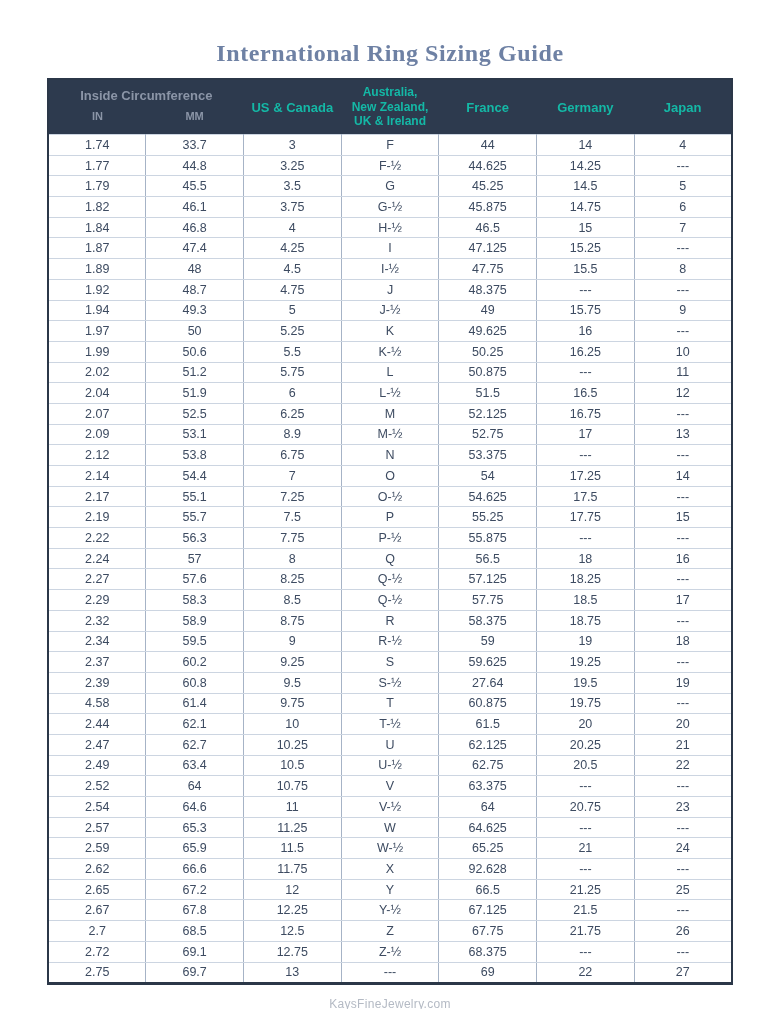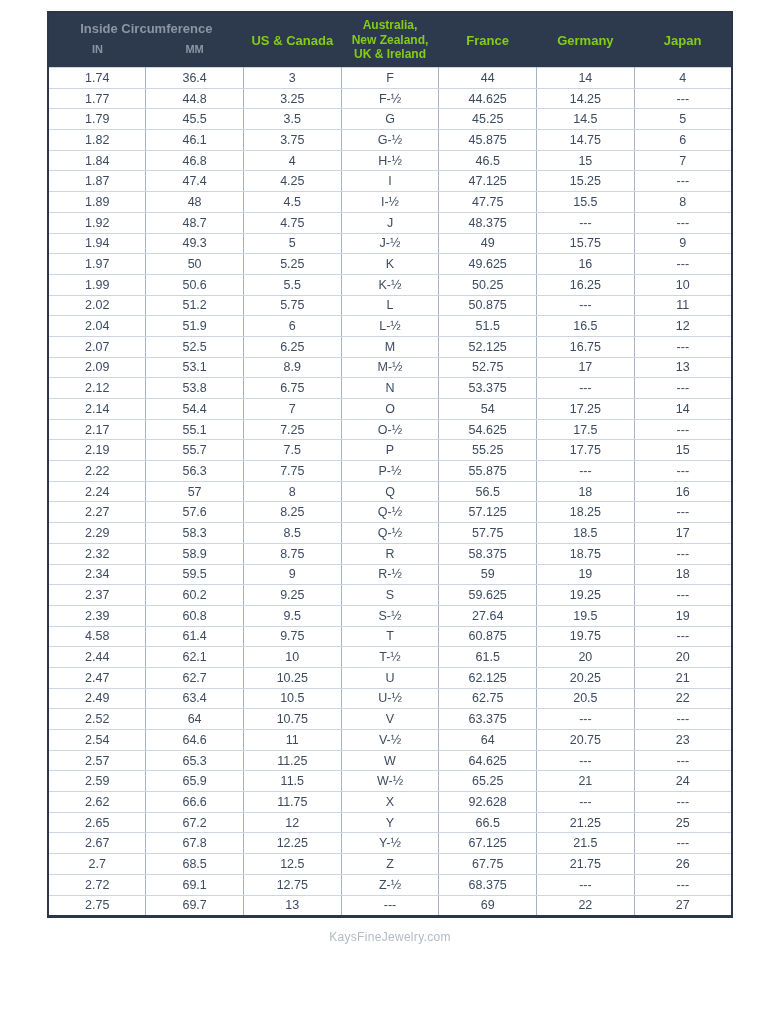--- a/index.html
+++ b/index.html
@@ -32,21 +32,21 @@
     table-layout: fixed;
     border: 2px solid #2b3748;
     border-bottom-width: 3px;
   }
   table.sizing col { width: 97.7px; }
   thead th {
     background: #2d3a4e;
     border: none;
     padding: 0;
     font-weight: bold;
-    color: #84cc16;
+    color: #14b8a6;
     font-size: 13px;
     text-align: center;
     vertical-align: middle;
   }
   thead tr.head-top th { height: 30px; }
   thead tr.head-sub th { height: 24px; }
   th.muted {
     color: #8b95a7;
     font-weight: 600;
   }
@@ -80,20 +80,21 @@
     font-size: 12px;
     letter-spacing: 0.3px;
     color: #b4bac4;
   }
 </style>
 </head>
 <body>
 
 <div class="page">
 
+  <h1 class="title">International Ring Sizing Guide</h1>
 
   <table class="sizing">
     <colgroup>
       <col>
         <col>
         <col>
         <col>
         <col>
         <col>
         <col>
@@ -110,21 +111,21 @@
         <th rowspan="2">Japan</th>
       </tr>
       <tr class="head-sub">
         <th class="sub-unit">IN</th>
         <th class="sub-unit">MM</th>
       </tr>
     </thead>
     <tbody>
         <tr>
           <td>1.74</td>
-          <td>36.4</td>
+          <td>33.7</td>
           <td>3</td>
           <td>F</td>
           <td>44</td>
           <td>14</td>
           <td>4</td>
         </tr>
         <tr>
           <td>1.77</td>
           <td>44.8</td>
           <td>3.25</td>

